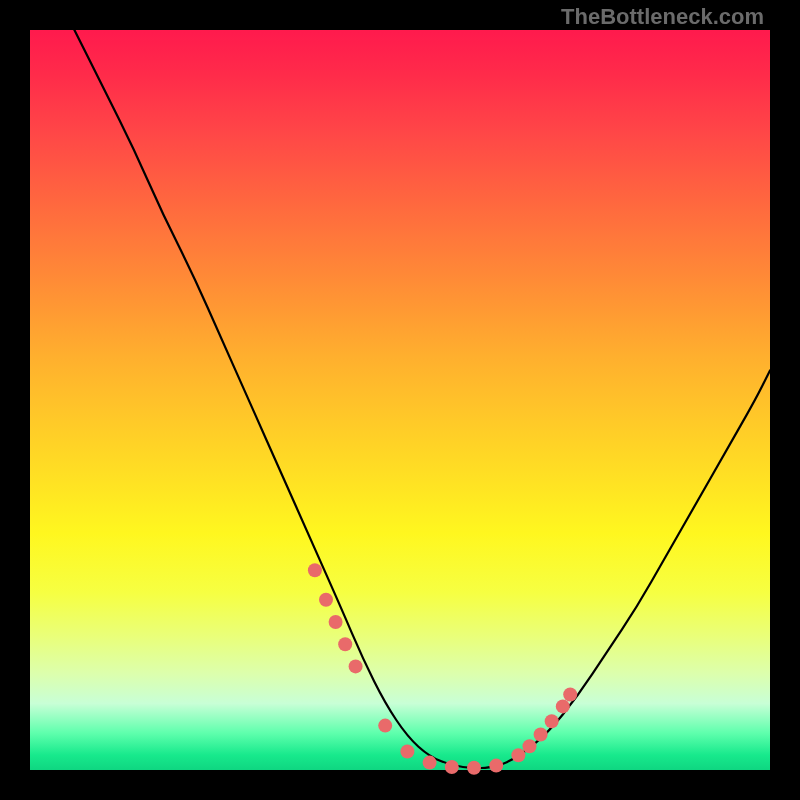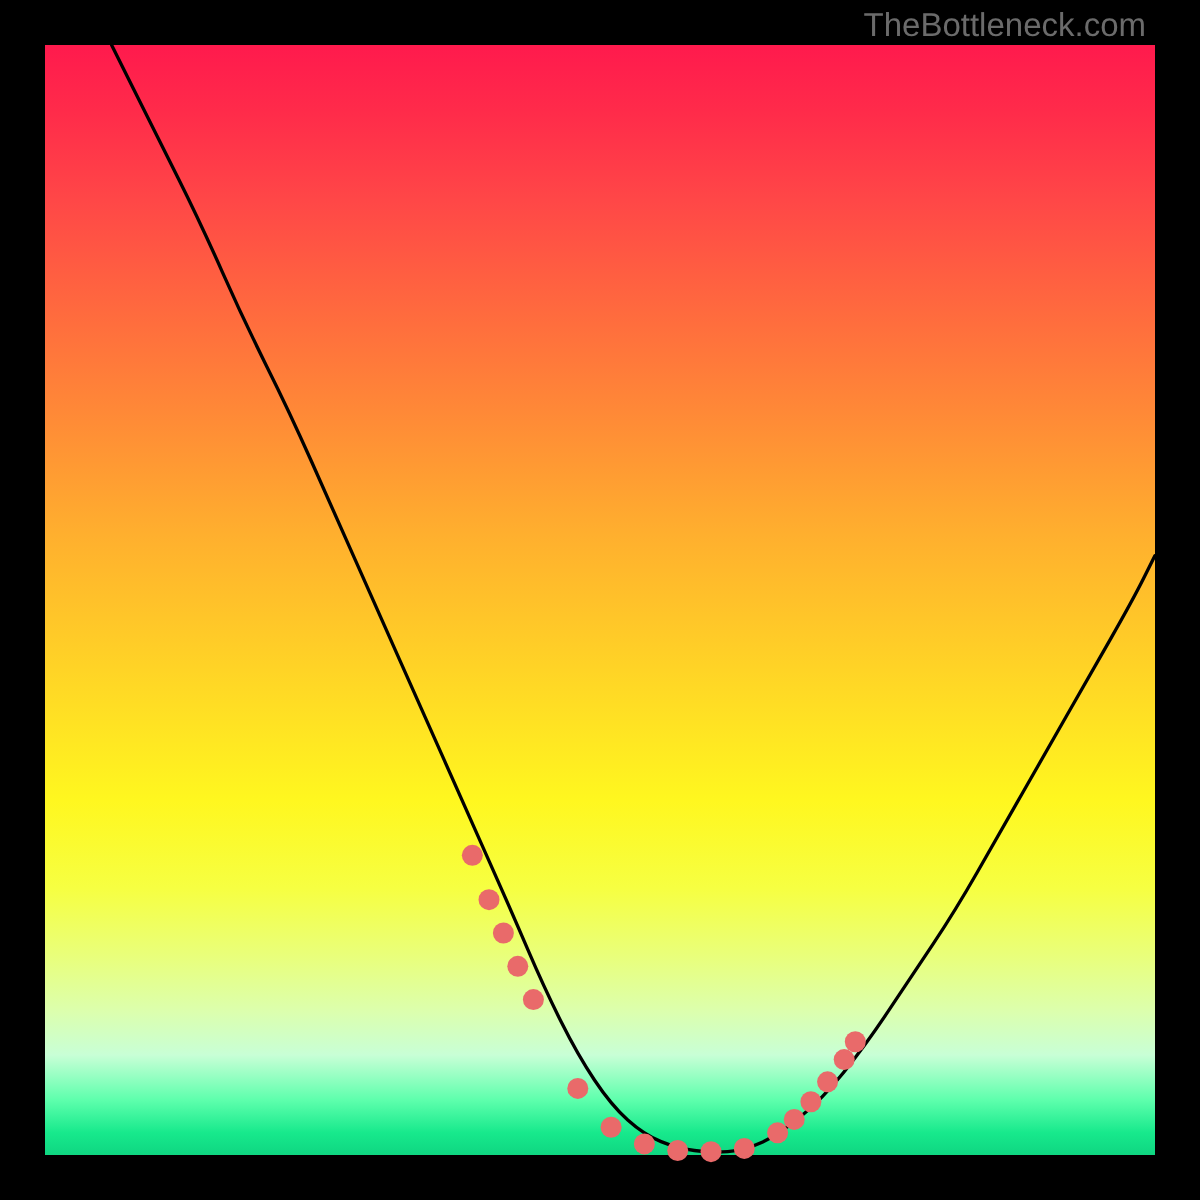--- a/index.html
+++ b/index.html
@@ -38,21 +38,21 @@
       #17e98c 98%,
       #0fd681 100%
     );
   }
   .watermark {
     position: absolute;
     top: 4px;
     right: 36px;
     font-family: Arial, Helvetica, sans-serif;
     font-size: 22px;
-    font-weight: 400;
+    font-weight: 700;
     color: #6b6b6b;
     user-select: none;
   }
   svg.overlay {
     position: absolute;
     left: 30px;
     top: 30px;
     width: 740px;
     height: 740px;
     overflow: visible;

